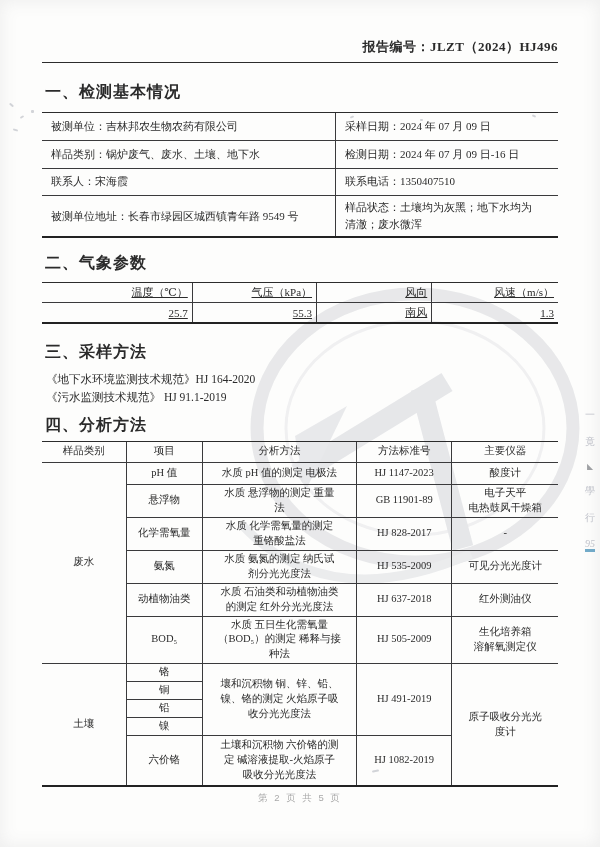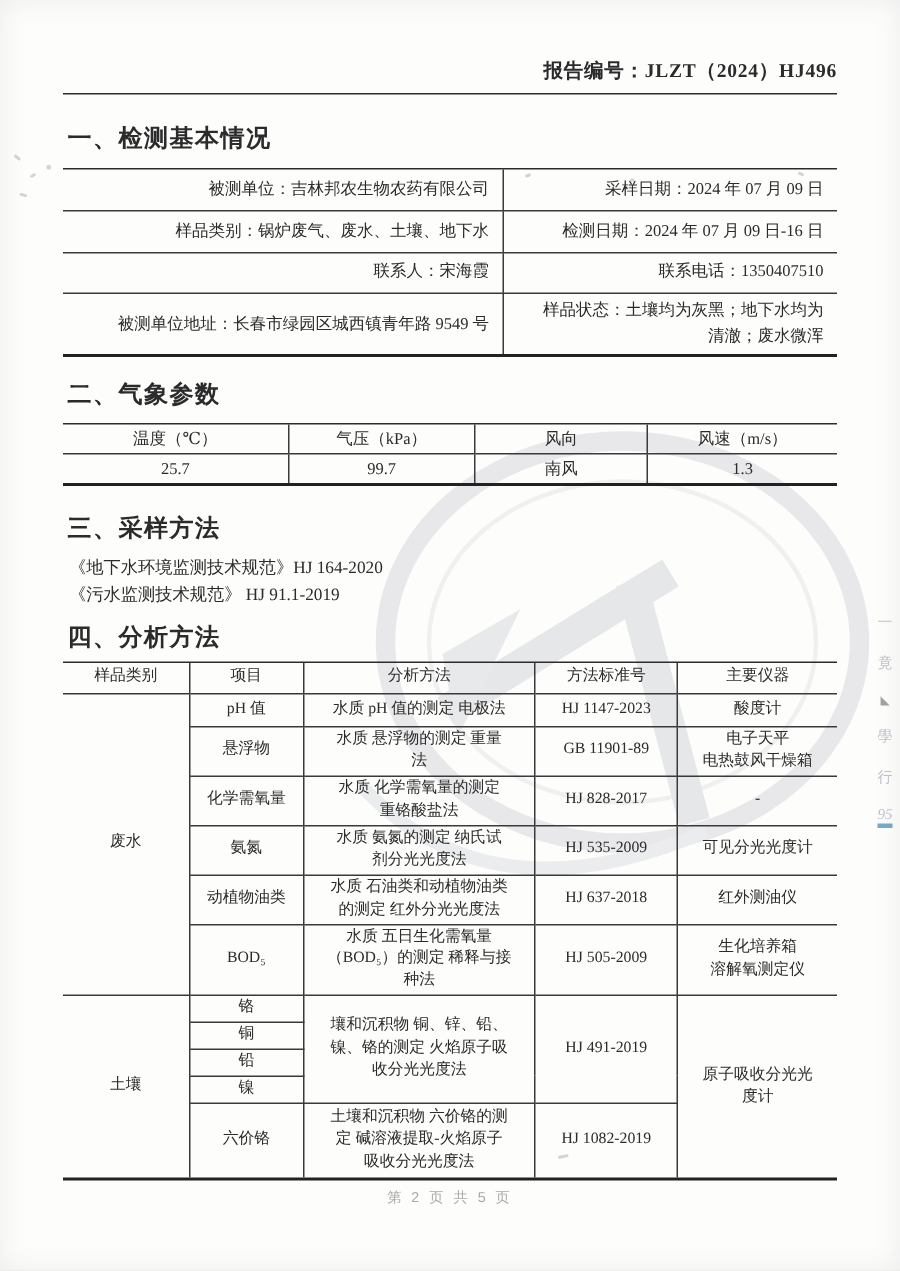--- a/index.html
+++ b/index.html
@@ -24,24 +24,24 @@
   .sec3 { margin-top:18px; }
   .sec4 { margin-top:9px; }
 
   .twrap { border-top:1.5px solid #2c2c2c; border-bottom:2px solid #222; }
   .t1wrap { margin-top:9px; }
   .t2wrap { margin-top:8px; }
   .t4wrap { margin-top:5px; }
   table { border-collapse:collapse; border-style:hidden; width:100%; table-layout:fixed; }
   td, th { border:1px solid #3a3a3c; font-weight:normal; }
 
-  .t1 td { font-size:11px; padding:3px 9px; text-align:right; vertical-align:middle; line-height:1.5; }
+  .t1 td { font-size:11px; padding:3px 9px; text-align:left; vertical-align:middle; line-height:1.5; }
   .t1 .r1 { height:27px; } .t1 .r2 { height:28px; } .t1 .r3 { height:27px; } .t1 .r4 { height:41px; }
 
-  .t2 { text-align:center; }
+  .t2 { text-align:right;text-decoration:underline; }
   .t2 th, .t2 td { font-size:11px; height:19px; padding:0 4px; }
 
   .methods { margin:7px 0 0 4px; font-size:11.5px; line-height:18px; }
 
   .t4 th, .t4 td { font-size:10.5px; text-align:center; vertical-align:middle; padding:1px 3px; line-height:1.42; }
   .t4 .rh  { height:20px; }
   .t4 .rp  { height:22px; }
   .t4 .rm  { height:33px; }
   .t4 .rb  { height:44px; }
   .t4 .rs  { height:16px; }
@@ -126,21 +126,21 @@
           </colgroup>
         <tbody>
             <tr>
           <th>温度（℃）</th>
           <th>气压（kPa）</th>
           <th>风向</th>
           <th>风速（m/s）</th>
         </tr>
         <tr>
           <td>25.7</td>
-          <td>99.7</td>
+          <td>55.3</td>
           <td>南风</td>
           <td>1.3</td>
         </tr>
       </tbody>
         </table>
     </div>
 
     <div class="sec sec3">三、采样方法</div>
     <div class="methods">
       <div>《地下水环境监测技术规范》HJ 164-2020</div>

